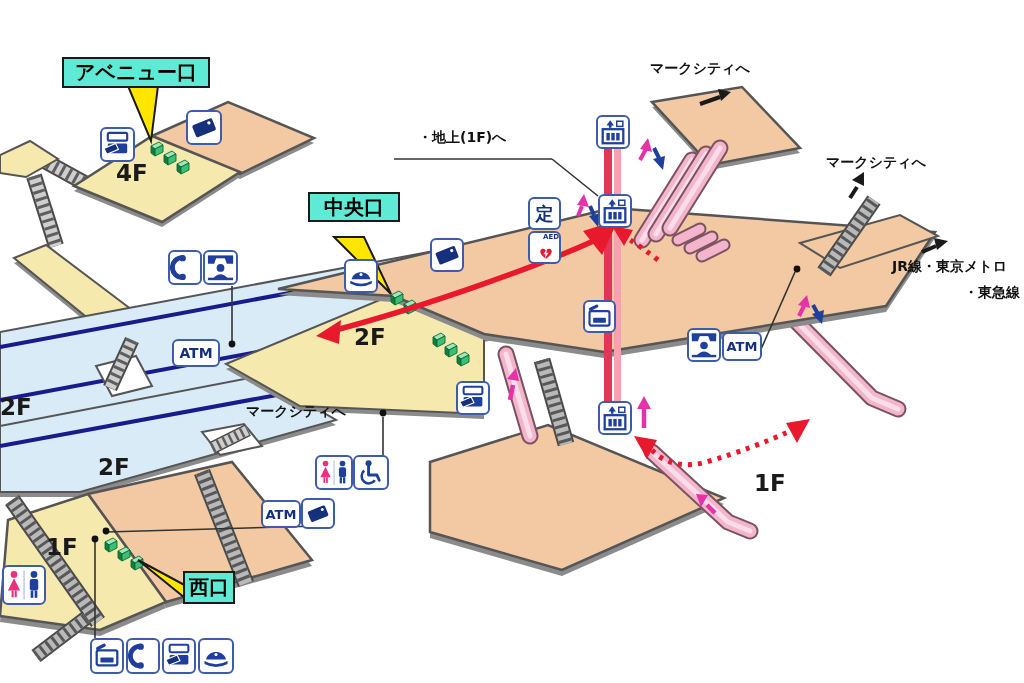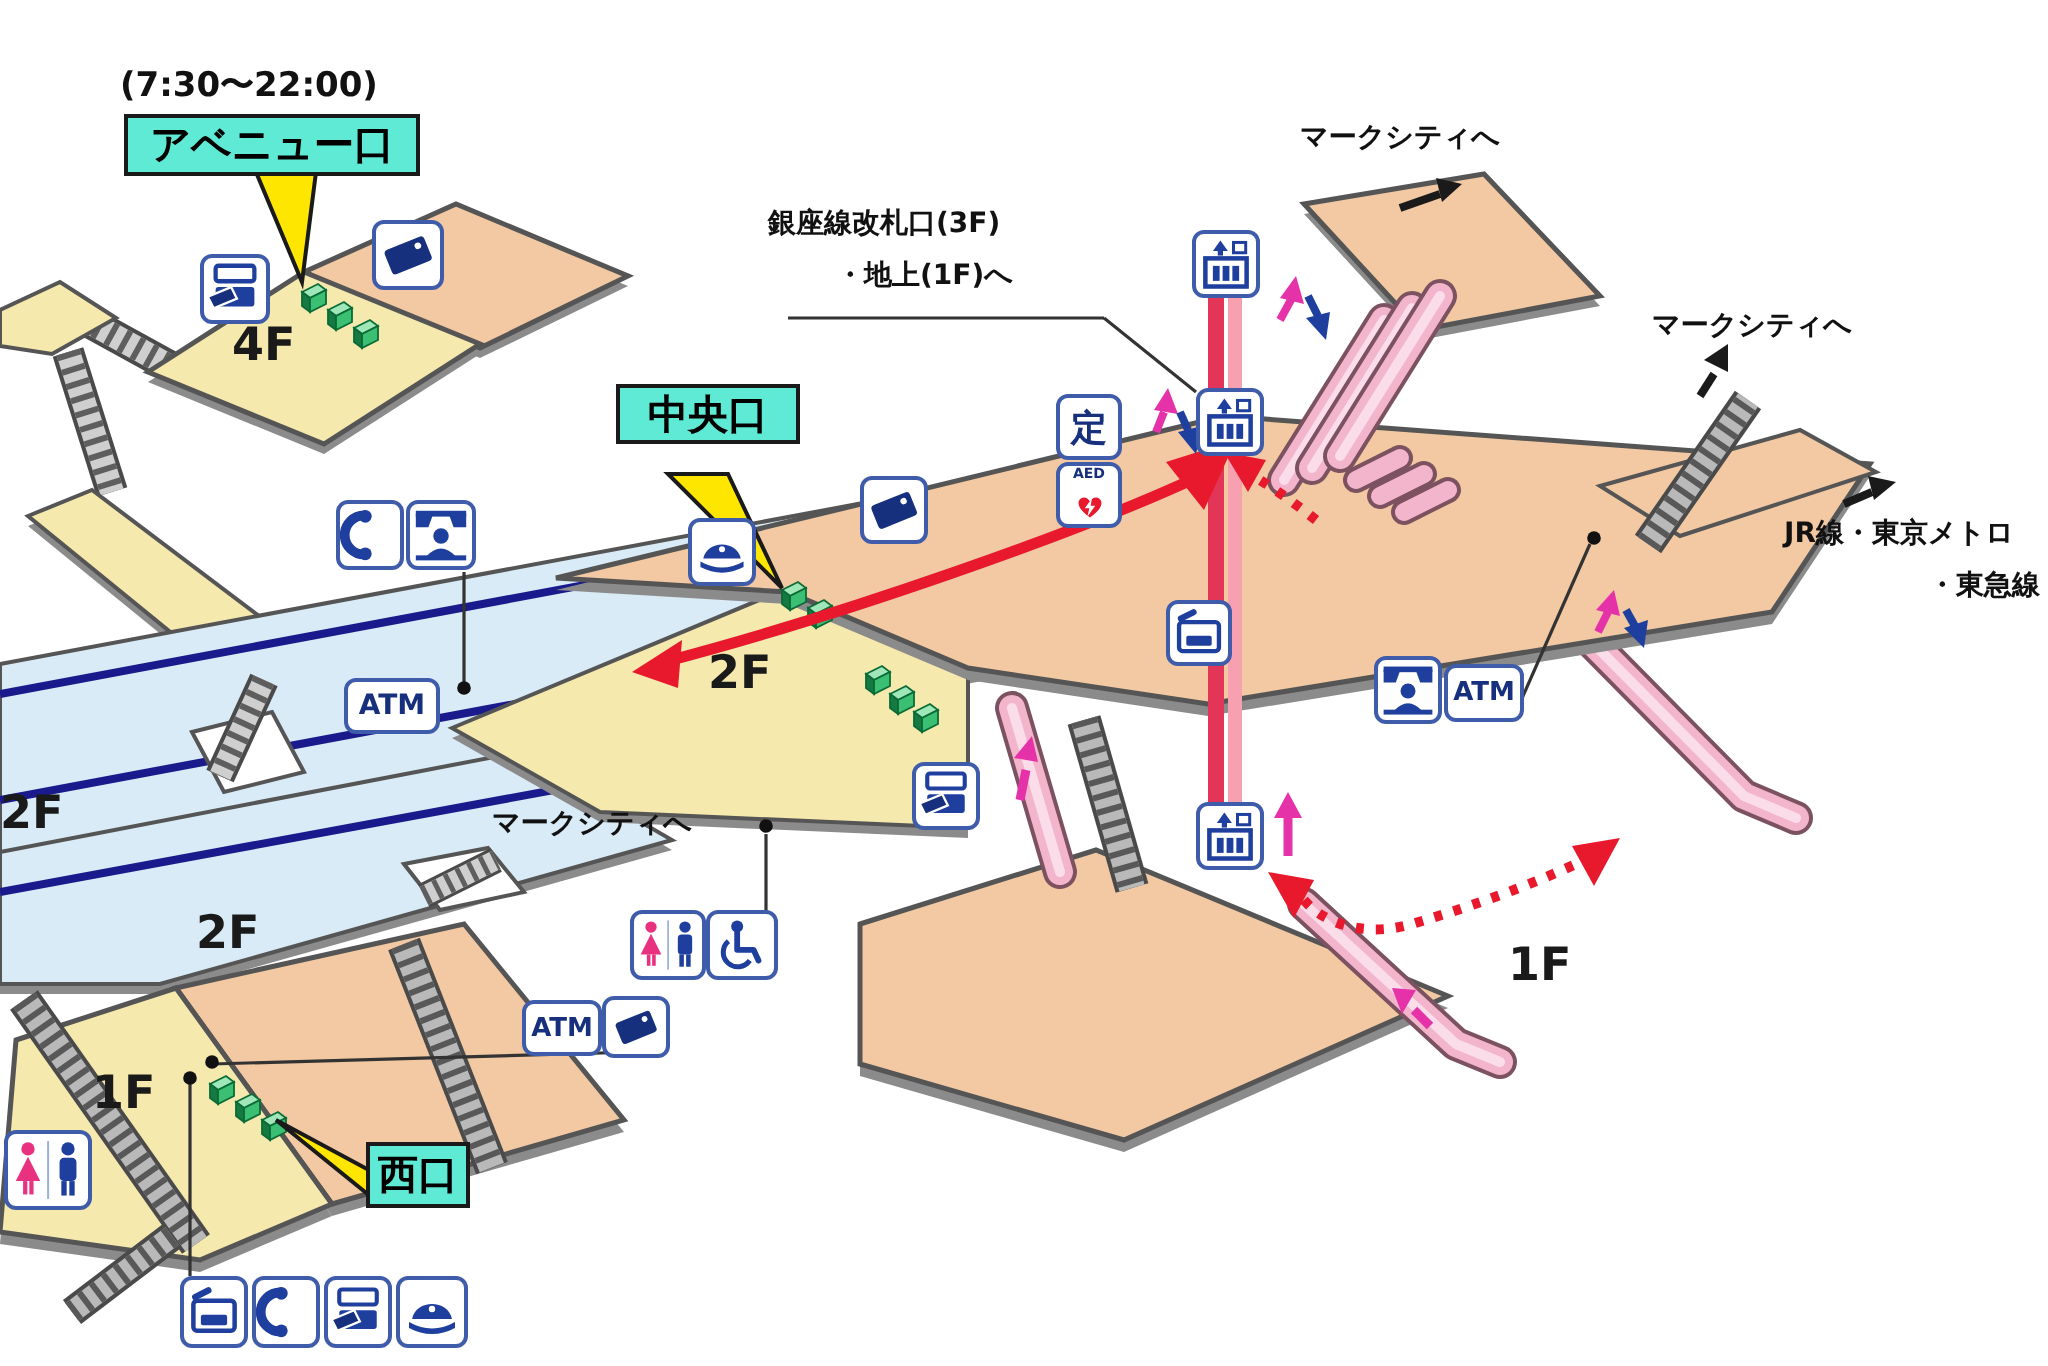--- a/index.html
+++ b/index.html
@@ -3,21 +3,21 @@
 <meta charset="utf-8">
 <style>
   html,body{margin:0;padding:0;background:#fff;}
   .stage{position:relative;width:1024px;height:683px;background:#ffffff;overflow:hidden;
          font-family:"DejaVu Sans","Liberation Sans",sans-serif;color:#111;}
   .stage svg.base{position:absolute;left:0;top:0;}
   .tile{position:absolute;background:#fff;border:2.5px solid #3f5cab;border-radius:6px;
         box-sizing:border-box;display:flex;align-items:center;justify-content:center;overflow:hidden;}
   .tile svg{width:100%;height:100%;display:block;}
   .tile.txt{font-weight:800;color:#16307e;}
-  .tile.aed{flex-direction:column;gap:0;padding-top:1px;}
+  .tile.aed{flex-direction:column;gap:0;padding-top:1px;align-items:flex-end;}
   .tile.aed .aed-word{font-size:7px;font-weight:800;color:#16307e;line-height:7px;}
   .tile.aed svg{width:26px;height:22px;}
   .exit-label{position:absolute;background:#5eead4;border:2.5px solid #1a1a1a;box-sizing:border-box;
         display:flex;align-items:center;justify-content:center;font-weight:800;font-size:20px;
         color:#000;white-space:nowrap;z-index:30;}
   .anno{position:absolute;font-weight:700;font-size:14px;color:#111;white-space:nowrap;z-index:25;}
   .floor-label{position:absolute;font-weight:800;font-size:23px;color:#1a1a1a;white-space:nowrap;z-index:24;}
   .hours{position:absolute;font-weight:800;font-size:17px;color:#111;white-space:nowrap;z-index:30;}
 </style>
 </head>
@@ -237,26 +237,24 @@
     <circle cx="106" cy="531" r="3.4"></circle>
   </g>
 
   <g fill="#ffe600" stroke="#1a1a1a" stroke-width="2">
     <polygon points="128,86 158,86 151,141"></polygon>
     <polygon points="334,237 364,237 391,294"></polygon>
     <polygon points="190,602 216,602 138,560"></polygon>
   </g>
 </svg>
 
-<div class="hours" style="left:60px;top:31px">(7:30〜22:00)</div>
 <div class="exit-label" style="left:62px;top:57px;width:148px;height:31px">アベニュー口</div>
 <div class="exit-label" style="left:308px;top:192px;width:92px;height:30px">中央口</div>
 <div class="exit-label" style="left:183px;top:571px;width:52px;height:33px">西口</div>
 
-<div class="anno" style="left:384px;top:103px">銀座線改札口(3F)</div>
 <div class="anno" style="left:418px;top:129px">・地上(1F)へ</div>
 <div class="anno" style="left:650px;top:60px">マークシティへ</div>
 <div class="anno" style="left:826px;top:154px">マークシティへ</div>
 <div class="anno" style="left:892px;top:258px">JR線・東京メトロ</div>
 <div class="anno" style="left:964px;top:284px">・東急線</div>
 <div class="anno" style="left:246px;top:403px">マークシティへ</div>
 
 <div class="floor-label" style="left:116px;top:160px">4F</div>
 <div class="floor-label" style="left:354px;top:324px">2F</div>
 <div class="floor-label" style="left:0px;top:394px">2F</div>

